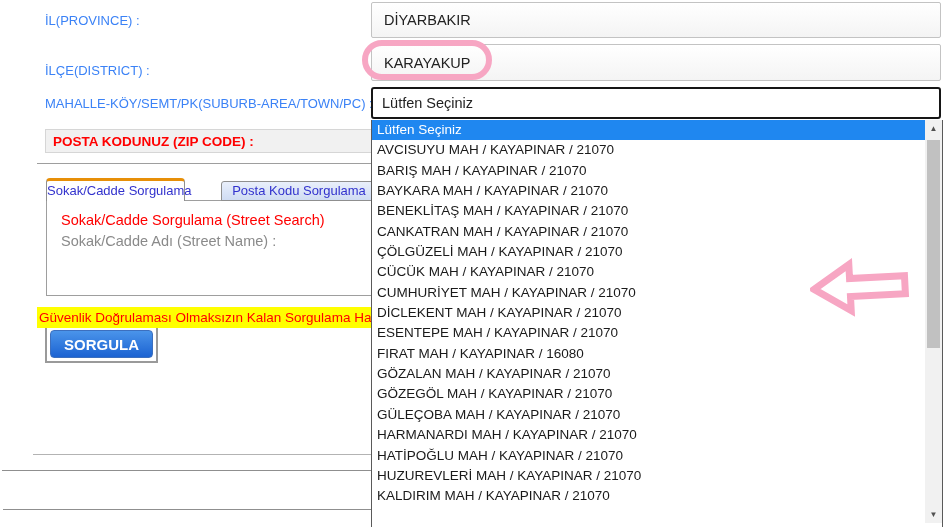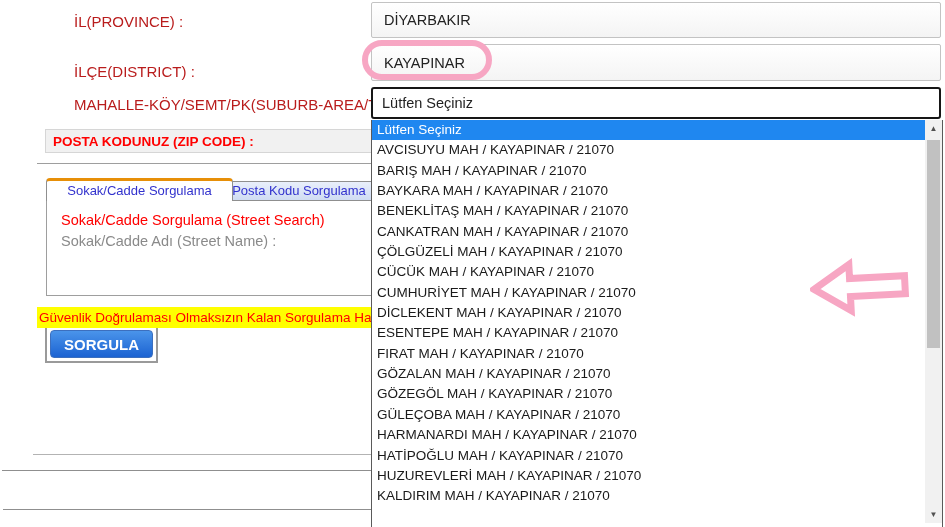--- a/index.html
+++ b/index.html
@@ -4,21 +4,21 @@
 <style>
   * { margin:0; padding:0; box-sizing:border-box; }
   html,body { background:#fff; }
   #stage {
     position:relative; width:945px; height:527px; overflow:hidden;
     background:#fff; font-family:"Liberation Sans", sans-serif; color:#1b1b1b;
   }
   .abs { position:absolute; }
 
   
-  .flabel { font-size:15px; color:#b91c1c; white-space:nowrap;margin-left:29px; }
+  .flabel { font-size:13px; color:#3b82f6; white-space:nowrap; }
 
   
   .vbox {
     left:371px; width:570px; height:36px;
     border:1px solid #c3c3c3; border-radius:2px;
     background:linear-gradient(#ffffff, #f4f4f4);
     display:flex; align-items:center; padding-left:12px;
     font-size:14.5px; color:#222; z-index:1;
   }
 
@@ -35,21 +35,21 @@
     left:45px; top:129px; width:560px; height:24px;
     background:#f1f1f1; border:1px solid #d6d6d6;
     display:flex; align-items:center; padding-left:7px;
     font-size:13.5px; font-weight:bold; color:#ff0000; z-index:1;
   }
   .divider { border-top:1px solid #9e9e9e; height:0; z-index:1; }
 
   
   .tab { font-size:13px; color:#3232cd; text-align:center; white-space:nowrap; }
   #tab-street {
-    left:46px; top:178px; width:187px; height:23px;
+    left:46px; top:178px; width:139px; height:23px;
     background:#fff; border:1px solid #8f8f8f; border-bottom:none;
     border-top:3px solid #e78f08; border-radius:4px 4px 0 0;
     line-height:19px; z-index:3;
   }
   #tab-postal {
     left:221px; top:181px; width:156px; height:20px;
     background:linear-gradient(#e9effb, #cfdcf3);
     border:1px solid #8f8f8f; border-radius:3px 3px 0 0;
     line-height:18px; z-index:2;
   }
@@ -123,21 +123,21 @@
 <div id="stage">
 
   <div class="abs flabel" style="left:45px; top:13px;">İL(PROVINCE) :</div>
   <div class="abs flabel" style="left:45px; top:63px;">İLÇE(DISTRICT) :</div>
   <div class="abs flabel" style="left:45px; top:96px;">MAHALLE-KÖY/SEMT/PK(SUBURB-AREA/TOWN/PC) :</div>
 
   <div class="abs vbox" style="top:2px;text-align:center;">
     <span>DİYARBAKIR</span>
   </div>
   <div class="abs vbox" style="top:44px; height:37px;">
-    <span>KAYAPINAR</span>
+    <span>KARAYAKUP</span>
   </div>
 
   <div class="abs" id="mahalle-select">
     <span>Lütfen Seçiniz</span>
   </div>
 
   <div class="abs" id="zip-bar">
     <span>POSTA KODUNUZ (ZIP CODE) :</span>
   </div>
   <div class="abs divider" style="left:37px; top:163px; width:904px;"></div>
@@ -174,21 +174,21 @@
         <div class="opt">AVCISUYU MAH / KAYAPINAR / 21070</div>
         <div class="opt">BARIŞ MAH / KAYAPINAR / 21070</div>
         <div class="opt">BAYKARA MAH / KAYAPINAR / 21070</div>
         <div class="opt">BENEKLİTAŞ MAH / KAYAPINAR / 21070</div>
         <div class="opt">CANKATRAN MAH / KAYAPINAR / 21070</div>
         <div class="opt">ÇÖLGÜZELİ MAH / KAYAPINAR / 21070</div>
         <div class="opt">CÜCÜK MAH / KAYAPINAR / 21070</div>
         <div class="opt">CUMHURİYET MAH / KAYAPINAR / 21070</div>
         <div class="opt">DİCLEKENT MAH / KAYAPINAR / 21070</div>
         <div class="opt">ESENTEPE MAH / KAYAPINAR / 21070</div>
-        <div class="opt">FIRAT MAH / KAYAPINAR / 21070</div>
+        <div class="opt">FIRAT MAH / KAYAPINAR / 16080</div>
         <div class="opt">GÖZALAN MAH / KAYAPINAR / 21070</div>
         <div class="opt">GÖZEGÖL MAH / KAYAPINAR / 21070</div>
         <div class="opt">GÜLEÇOBA MAH / KAYAPINAR / 21070</div>
         <div class="opt">HARMANARDI MAH / KAYAPINAR / 21070</div>
         <div class="opt">HATİPOĞLU MAH / KAYAPINAR / 21070</div>
         <div class="opt">HUZUREVLERİ MAH / KAYAPINAR / 21070</div>
         <div class="opt">KALDIRIM MAH / KAYAPINAR / 21070</div>
       </div>
     <div id="scrollbar">
       <div class="scroll-btn" id="scroll-up">▲</div>

